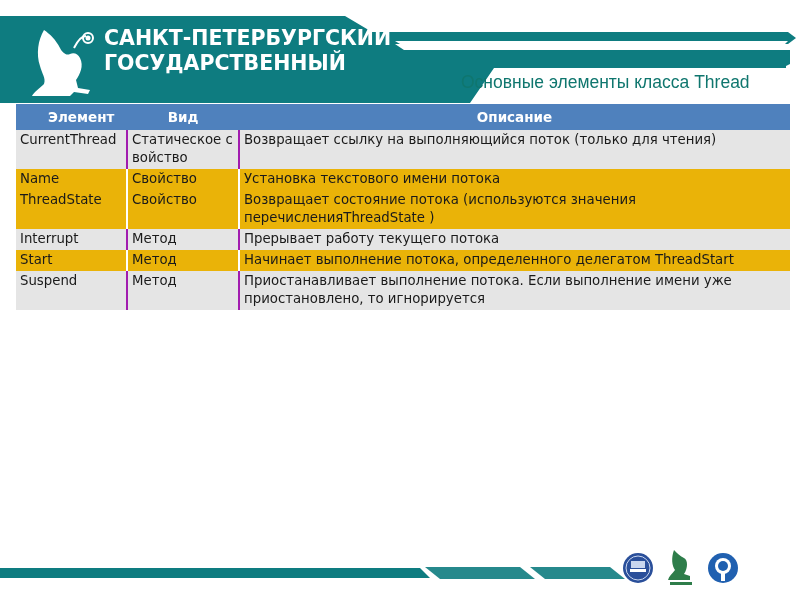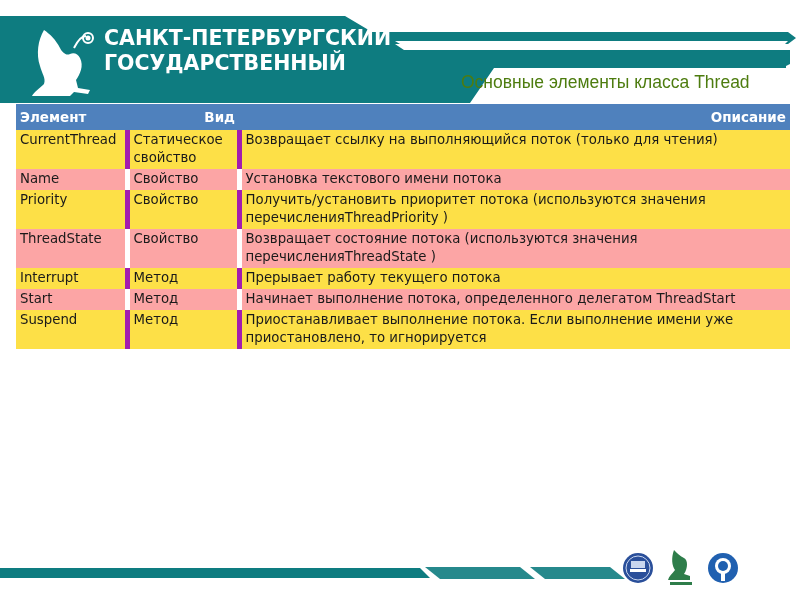--- a/index.html
+++ b/index.html
@@ -1,29 +1,29 @@
 <!DOCTYPE html>
 <html><head>
 <meta charset="utf-8">
 <style>
   html, body { margin:0; padding:0; }
   body { width:800px; height:600px; position:relative; overflow:hidden; background:#ffffff; font-family:"DejaVu Sans", sans-serif; }
   .banner { position:absolute; left:0; top:0; width:800px; height:110px; }
   .banner svg { position:absolute; left:0; top:0; }
   .uni-name { position:absolute; left:104px; top:26px; color:#ffffff; font-family:"DejaVu Sans", sans-serif; font-weight:bold; font-size:20.5px; line-height:24.5px; letter-spacing:0px; white-space:nowrap; }
-  .slide-title { position:absolute; left:461px; top:72px; font-family:"Liberation Sans", sans-serif; font-size:17.5px; color:#4d7c0f; white-space:nowrap; }
+  .slide-title { position:absolute; left:461px; top:72px; font-family:"Liberation Sans", sans-serif; font-size:17.5px; color:#0f766e; white-space:nowrap; }
   .logo { position:absolute; left:30px; top:26px; width:66px; height:74px; }
   table.tbl { position:absolute; left:16px; top:104px; width:774px; border-collapse:collapse; table-layout:fixed; font-family:"DejaVu Sans", sans-serif; font-size:13.3px; line-height:18px; color:#1a1a1a; }
   table.tbl col.c1 { width:111px; } table.tbl col.c2 { width:112px; } table.tbl col.c3 { width:551px; }
-  table.tbl th { background:#4f81bd; color:#ffffff; font-weight:bold; font-size:13.5px; height:26px; padding:0 4px; text-align:right; }
-  table.tbl th.left { text-align:left; padding-left:4px; }
-  table.tbl td { padding:1px 4px 2px 4px; vertical-align:top; border-left:5px solid #a21caf; }
+  table.tbl th { background:#4f81bd; color:#ffffff; font-weight:bold; font-size:13.5px; height:26px; padding:0 4px; text-align:center; }
+  table.tbl th.left { text-align:left; padding-left:32px; }
+  table.tbl td { padding:1px 4px 2px 4px; vertical-align:top; border-left:2px solid #a21caf; }
   table.tbl td:first-child { border-left:none; }
-  table.tbl tr.odd td { background:#fde047; }
-  table.tbl tr.even td { background:#fca5a5; border-left-color:#ffffff; }
+  table.tbl tr.odd td { background:#e5e5e5; }
+  table.tbl tr.even td { background:#eab308; border-left-color:#ffffff; }
   .bottom-bar { position:absolute; left:0; top:567px; width:800px; height:33px; }
   .page-num { position:absolute; left:774px; top:607px; font-size:12px; color:#9a9a9a; font-family:"DejaVu Sans", sans-serif; }
   .flogo { position:absolute; top:551px; width:34px; height:34px; }
 </style>
 </head>
 <body>
 
 <div class="banner">
   <svg width="800" height="110" viewBox="0 0 800 110">
     <polygon points="0,16 345,16 372,32 788,32 796,38 788,44 395,44 404,50 790,50 790,64 786,66 786,68 494,68 470,103 0,103" fill="#0e7c80"></polygon>
@@ -60,25 +60,20 @@
   <tbody>
     <tr class="odd">
       <td style="word-break:break-all">CurrentThread</td>
       <td style="word-break:break-all">Статическое свойство</td>
       <td>Возвращает ссылку на выполняющийся поток (только для чтения)</td>
     </tr>
     <tr class="even">
       <td>Name</td>
       <td>Свойство</td>
       <td>Установка текстового имени потока</td>
-    </tr>
-    <tr class="odd">
-      <td>Priority</td>
-      <td>Свойство</td>
-      <td>Получить/установить приоритет потока (используются значения перечисленияThreadPriority )</td>
     </tr>
     <tr class="even">
       <td>ThreadState</td>
       <td>Свойство</td>
       <td>Возвращает состояние потока (используются значения перечисленияThreadState )</td>
     </tr>
     <tr class="odd">
       <td>Interrupt</td>
       <td>Метод</td>
       <td>Прерывает работу текущего потока</td>

